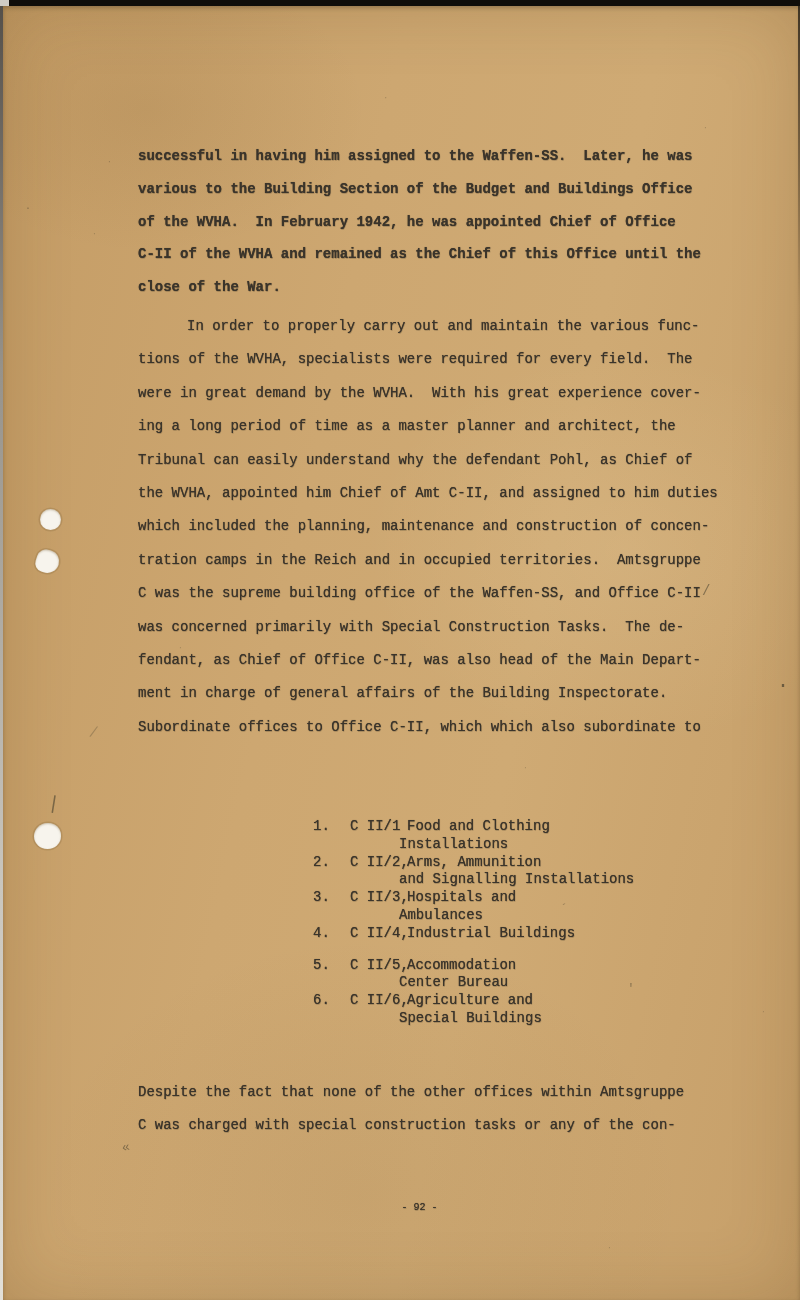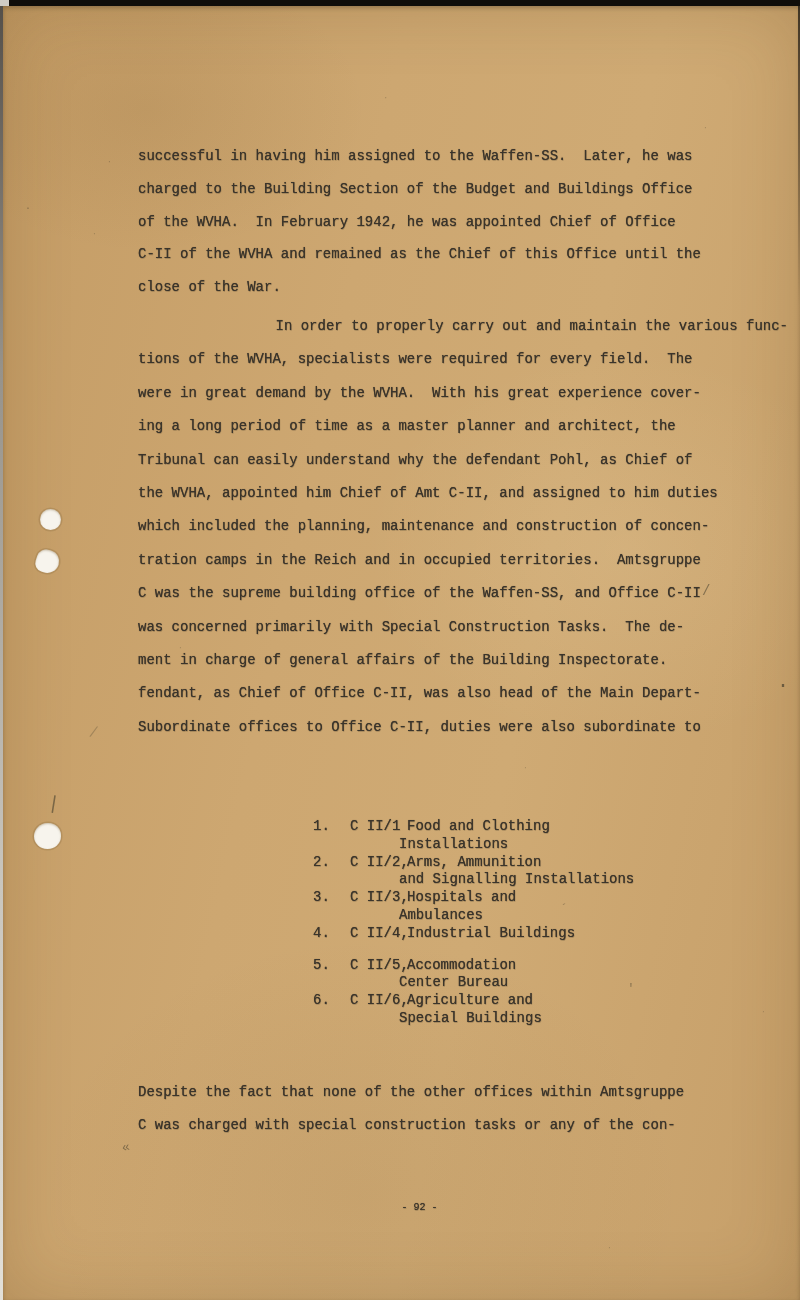--- a/index.html
+++ b/index.html
@@ -13,23 +13,23 @@
   .paper{position:absolute;left:3px;top:6px;width:797px;height:1294px;
         background:
           radial-gradient(ellipse 340px 220px at 18% 8%, rgba(110,78,36,.10), transparent 65%),
           radial-gradient(ellipse 420px 320px at 78% 42%, rgba(255,236,196,.12), transparent 62%),
           radial-gradient(ellipse 520px 420px at 45% 92%, rgba(110,78,36,.08), transparent 62%),
           linear-gradient(102deg,#c49c65,#cda771 38%,#cfaa74 62%,#c69f69);
         box-shadow:inset 0 0 70px rgba(88,58,20,.20), inset 0 2px 4px rgba(20,15,8,.25);}
   .ink{color:#3a342b;text-shadow:0 0 .7px rgba(52,45,35,.85),.5px .5px 0 rgba(52,45,35,.18);}
   .tl{white-space:pre;}
   .p{position:absolute;font-size:14px;}
-  #p1{left:135px;top:134px;line-height:32.8px;width:640px;}
+  #p1{left:135px;top:134px;line-height:32.8px;width:640px;font-weight:bold;}
   #p2{left:135px;top:304px;line-height:33.4px;width:650px;}
-  #p2 .indent{text-indent:49px;text-align:right;}
+  #p2 .indent{text-indent:49px;}
   #p3{left:135px;top:1070px;line-height:33px;width:650px;}
   .list{position:absolute;left:310px;top:812px;font-size:14px;line-height:17.8px;width:420px;}
   .li{display:flex;}
   .num{width:37px;flex:none;}
   .code{width:57px;flex:none;white-space:pre;}
   .cont{margin-left:86px;}
   .gap-before{margin-top:14px;}
   .pagenum{position:absolute;left:135px;top:1196px;width:563px;text-align:center;
         font-size:10px;white-space:pre;}
   .hole{position:absolute;background:#f7f4ed;border-radius:50%;
@@ -46,40 +46,40 @@
   <div class="edge-left"></div>
   <div class="corner"></div>
 
   <div class="paper" id="paper">
     <div class="hole" id="hole-a"></div>
     <div class="hole" id="hole-b"></div>
     <div class="hole" id="hole-c"></div>
 
     <div class="p ink" id="p1">
       <div class="tl">successful in having him assigned to the Waffen-SS.  Later, he was</div>
-      <div class="tl">charged to the Building Section of the Budget and Buildings Office</div>
+      <div class="tl">various to the Building Section of the Budget and Buildings Office</div>
       <div class="tl">of the WVHA.  In February 1942, he was appointed Chief of Office</div>
       <div class="tl">C-II of the WVHA and remained as the Chief of this Office until the</div>
       <div class="tl">close of the War.</div>
     </div>
 
     <div class="p ink" id="p2">
       <div class="tl indent">In order to properly carry out and maintain the various func-</div>
       <div class="tl">tions of the WVHA, specialists were required for every field.  The</div>
       <div class="tl">were in great demand by the WVHA.  With his great experience cover-</div>
       <div class="tl">ing a long period of time as a master planner and architect, the</div>
       <div class="tl">Tribunal can easily understand why the defendant Pohl, as Chief of</div>
       <div class="tl">the WVHA, appointed him Chief of Amt C-II, and assigned to him duties</div>
       <div class="tl">which included the planning, maintenance and construction of concen-</div>
       <div class="tl">tration camps in the Reich and in occupied territories.  Amtsgruppe</div>
       <div class="tl">C was the supreme building office of the Waffen-SS, and Office C-II</div>
       <div class="tl">was concerned primarily with Special Construction Tasks.  The de-</div>
+      <div class="tl">fendant, as Chief of Office C-II, was also head of the Main Depart-</div>
       <div class="tl">ment in charge of general affairs of the Building Inspectorate.</div>
-      <div class="tl">fendant, as Chief of Office C-II, was also head of the Main Depart-</div>
-      <div class="tl">Subordinate offices to Office C-II, duties were also subordinate to</div>
+      <div class="tl">Subordinate offices to Office C-II, which which also subordinate to</div>
     </div>
 
     <div class="list ink">
       <div class="li">
         <span class="num">1.</span>
         <span class="code">C II/1</span>
         <span class="tl">Food and Clothing</span>
       </div>
       <div class="cont tl">Installations</div>
 

